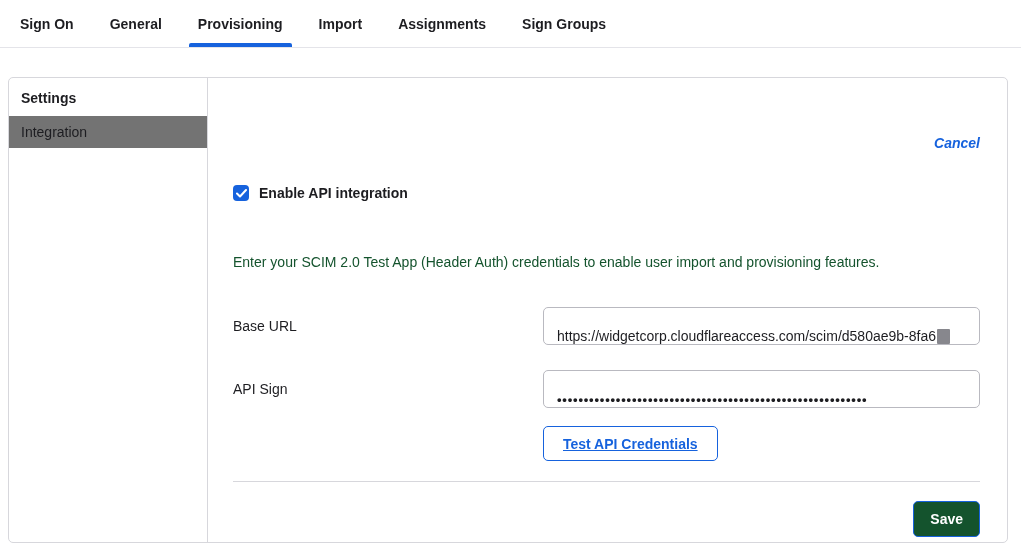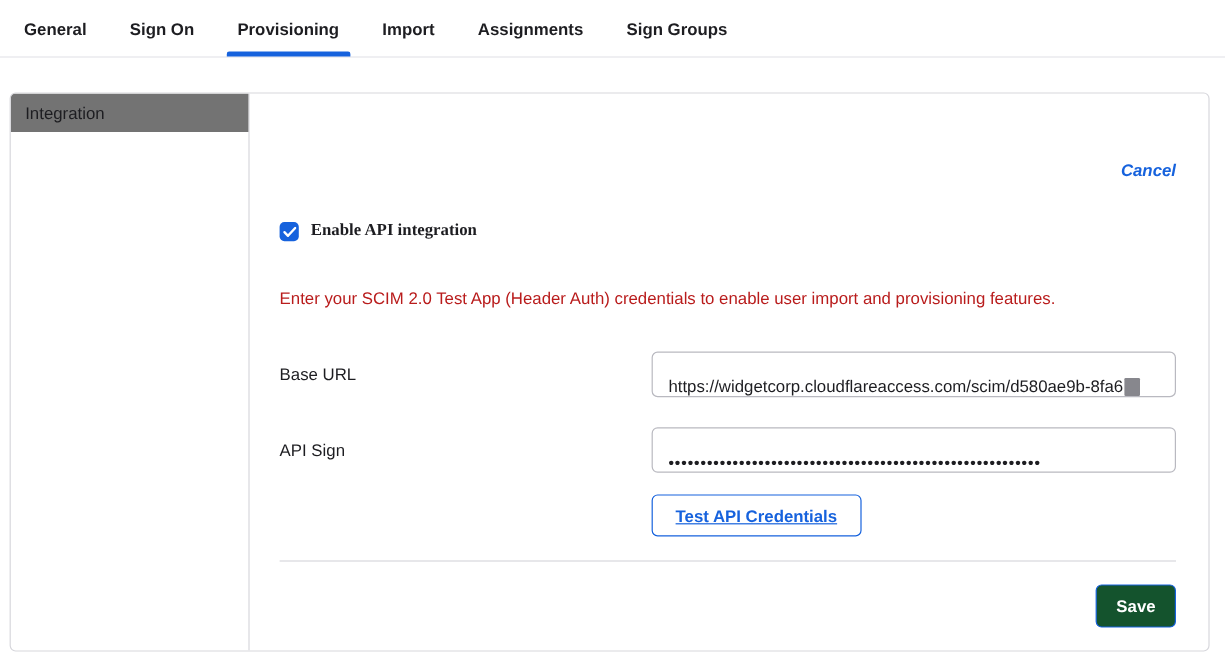--- a/index.html
+++ b/index.html
@@ -88,43 +88,42 @@
     font-size: 14px;
     font-weight: 700;
     text-decoration: none;
     cursor: pointer;
     font-style: italic;
   }
   .checkbox-row {
     margin-top: 33px;
     display: flex;
     align-items: center;
-    font-family: Liberation Serif, serif;
   }
   .checkbox {
     width: 16px;
     height: 16px;
     background: #1662dd;
     border-radius: 4px;
     display: inline-flex;
     align-items: center;
     justify-content: center;
     cursor: pointer;
     flex: 0 0 16px;
   }
   .checkbox svg { display: block; }
   .checkbox-label {
     margin-left: 10px;
     font-size: 14px;
     font-weight: 700;
   }
   .description {
-    margin-top: 39px;
-    font-size: 14px;
-    color: #b91c1c;
+    margin-top: 53px;
+    font-size: 14px;
+    color: #14532d;
   }
   .field-row {
     display: flex;
     align-items: center;
     margin-top: 37px;
   }
   .field-row + .field-row { margin-top: 25px; }
   .field-label {
     flex: 0 0 310px;
     font-size: 14px;
@@ -201,31 +200,32 @@
     font-family: "Liberation Sans", sans-serif;
     font-size: 14px;
     font-weight: 700;
     cursor: pointer;
   }
 </style>
 </head>
 <body>
 
 <nav class="tabbar">
+  <div class="tab">Sign On</div>
   <div class="tab">General</div>
-  <div class="tab">Sign On</div>
   <div class="tab active">Provisioning</div>
   <div class="tab">Import</div>
   <div class="tab">Assignments</div>
   <div class="tab">Sign Groups</div>
 </nav>
 
 <section class="panel">
 
   <aside class="sidebar">
+    <div class="sidebar-header">Settings</div>
     <div class="sidebar-item selected">
       <span>Integration</span>
     </div>
   </aside>
 
   <div class="content">
 
     <div class="cancel-row">
       <a class="cancel-link">Cancel</a>
     </div>

